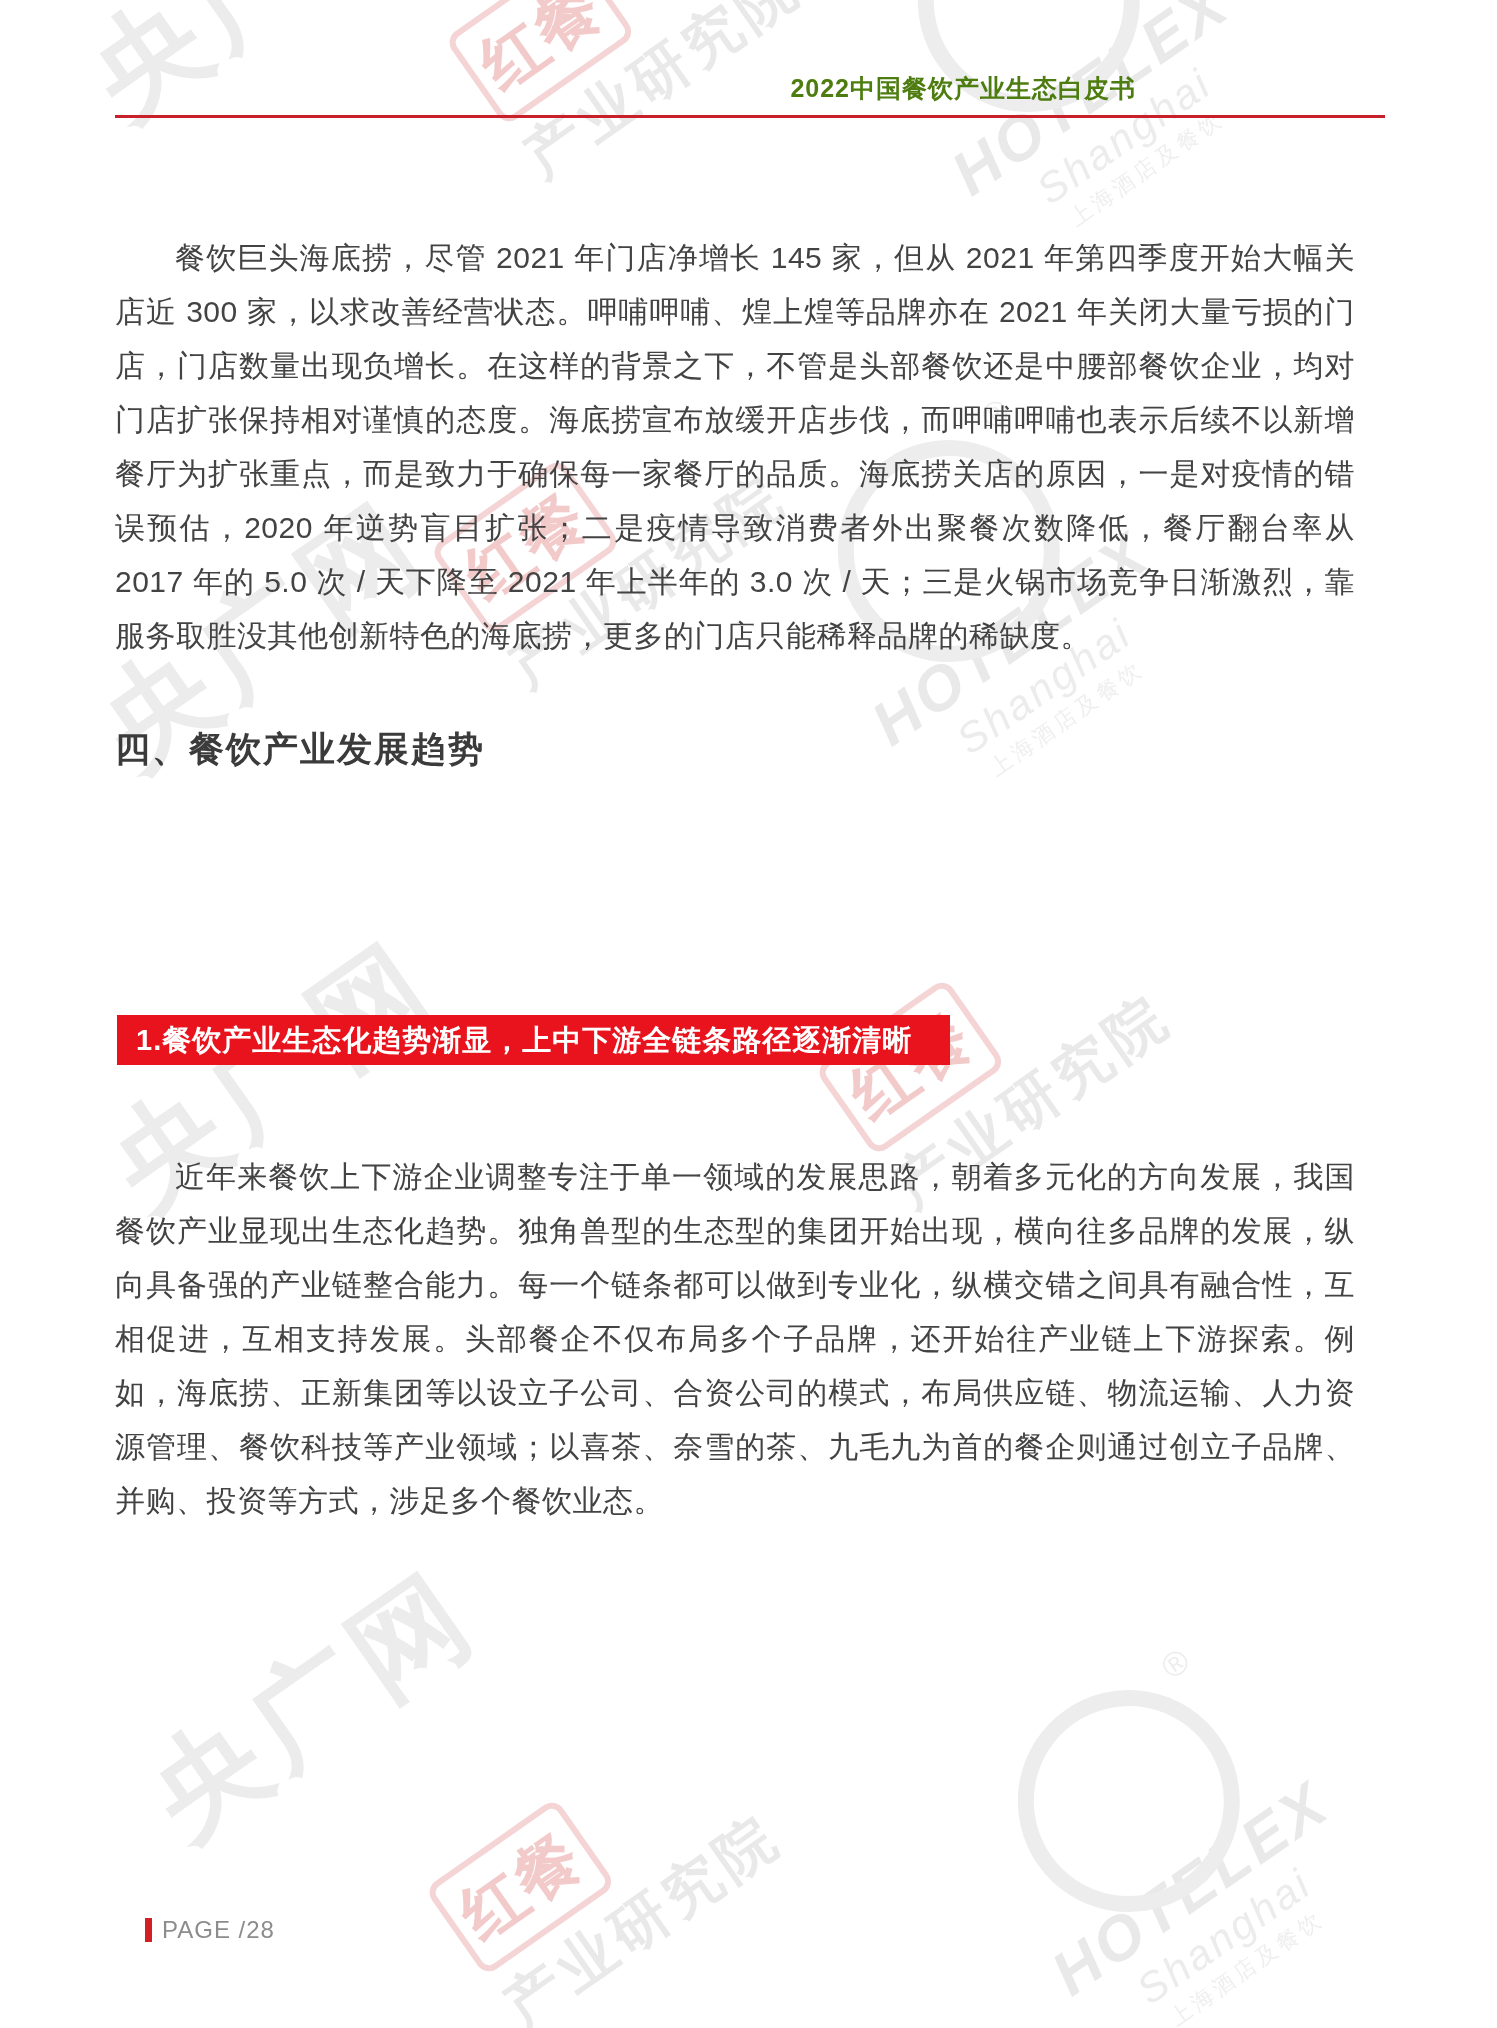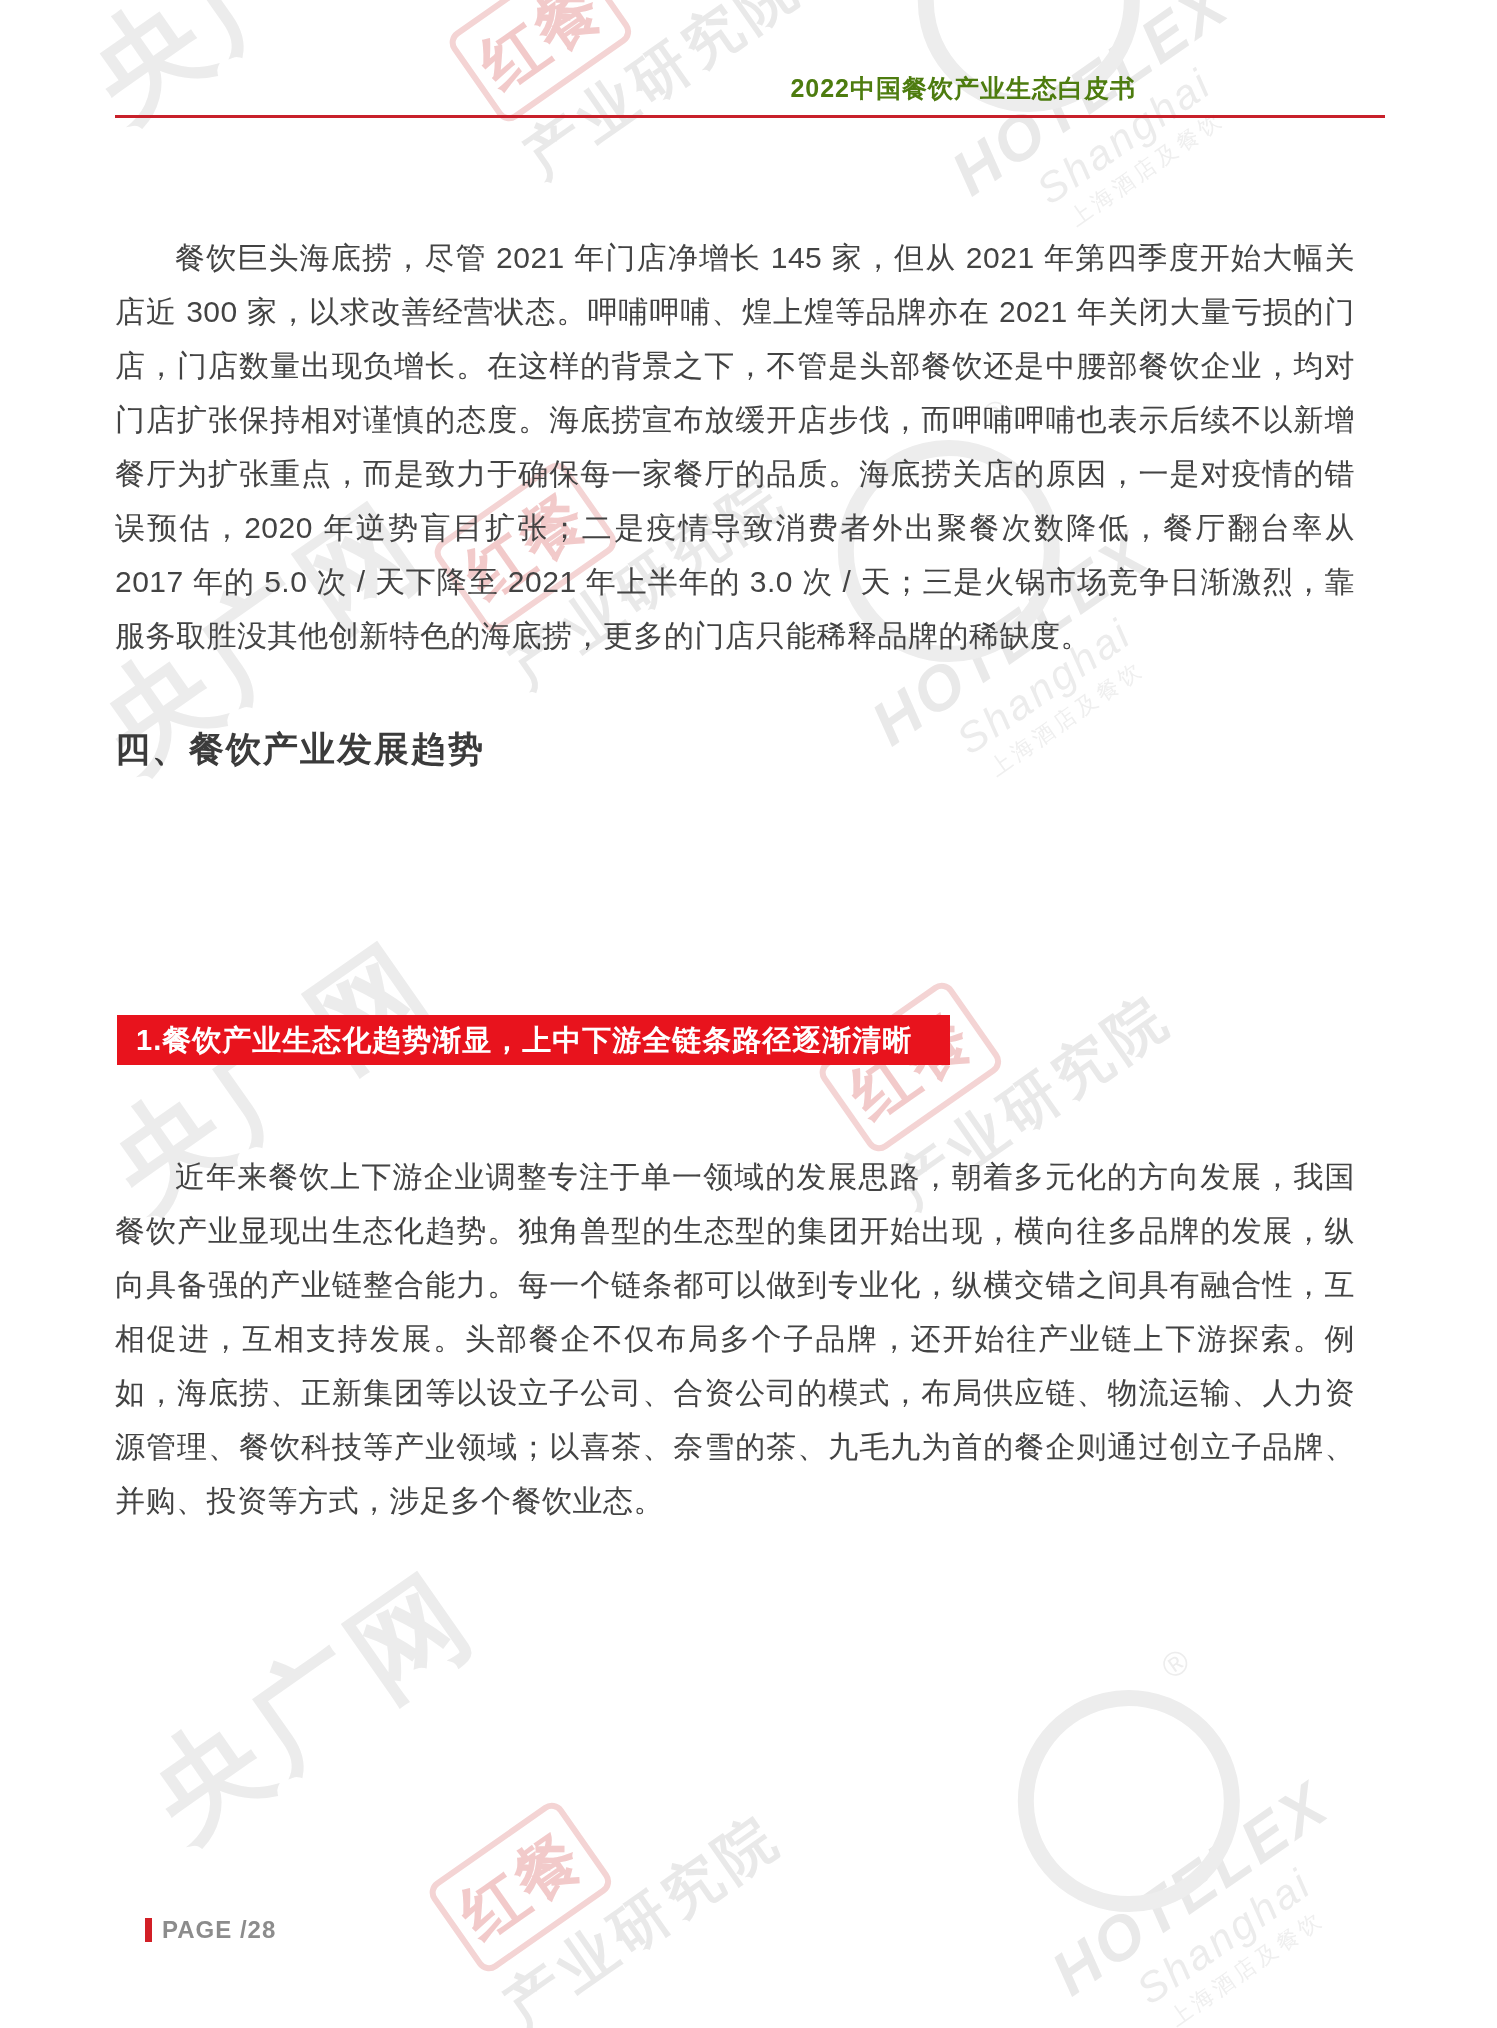--- a/index.html
+++ b/index.html
@@ -52,21 +52,21 @@
     position:absolute;left:115px;top:697px;
     font-size:35px;font-weight:bold;color:#3b3b3b;letter-spacing:2px;text-align:right;
   }
   .highlight-banner{
     position:absolute;left:117px;top:1015px;width:833px;height:50px;
     background:#e8131d;color:#ffffff;font-size:29px;font-weight:bold;
     line-height:50px;padding-left:19px;box-sizing:border-box;letter-spacing:1px;
     white-space:nowrap;
   }
   .footer{
-    position:absolute;left:145px;top:1916px;display:flex;align-items:center;font-weight:bold;
+    position:absolute;left:145px;top:1916px;display:flex;align-items:center;
   }
   .footer-bar{width:7px;height:24px;background:#d21f26;margin-right:10px;}
   .footer-label{font-size:24px;color:#8c8c8c;letter-spacing:1px;}
 </style>
 </head>
 <body>
 
 <div class="page">
 
   <div class="wm wm-cgw" style="left:70px;top:-90px;">

